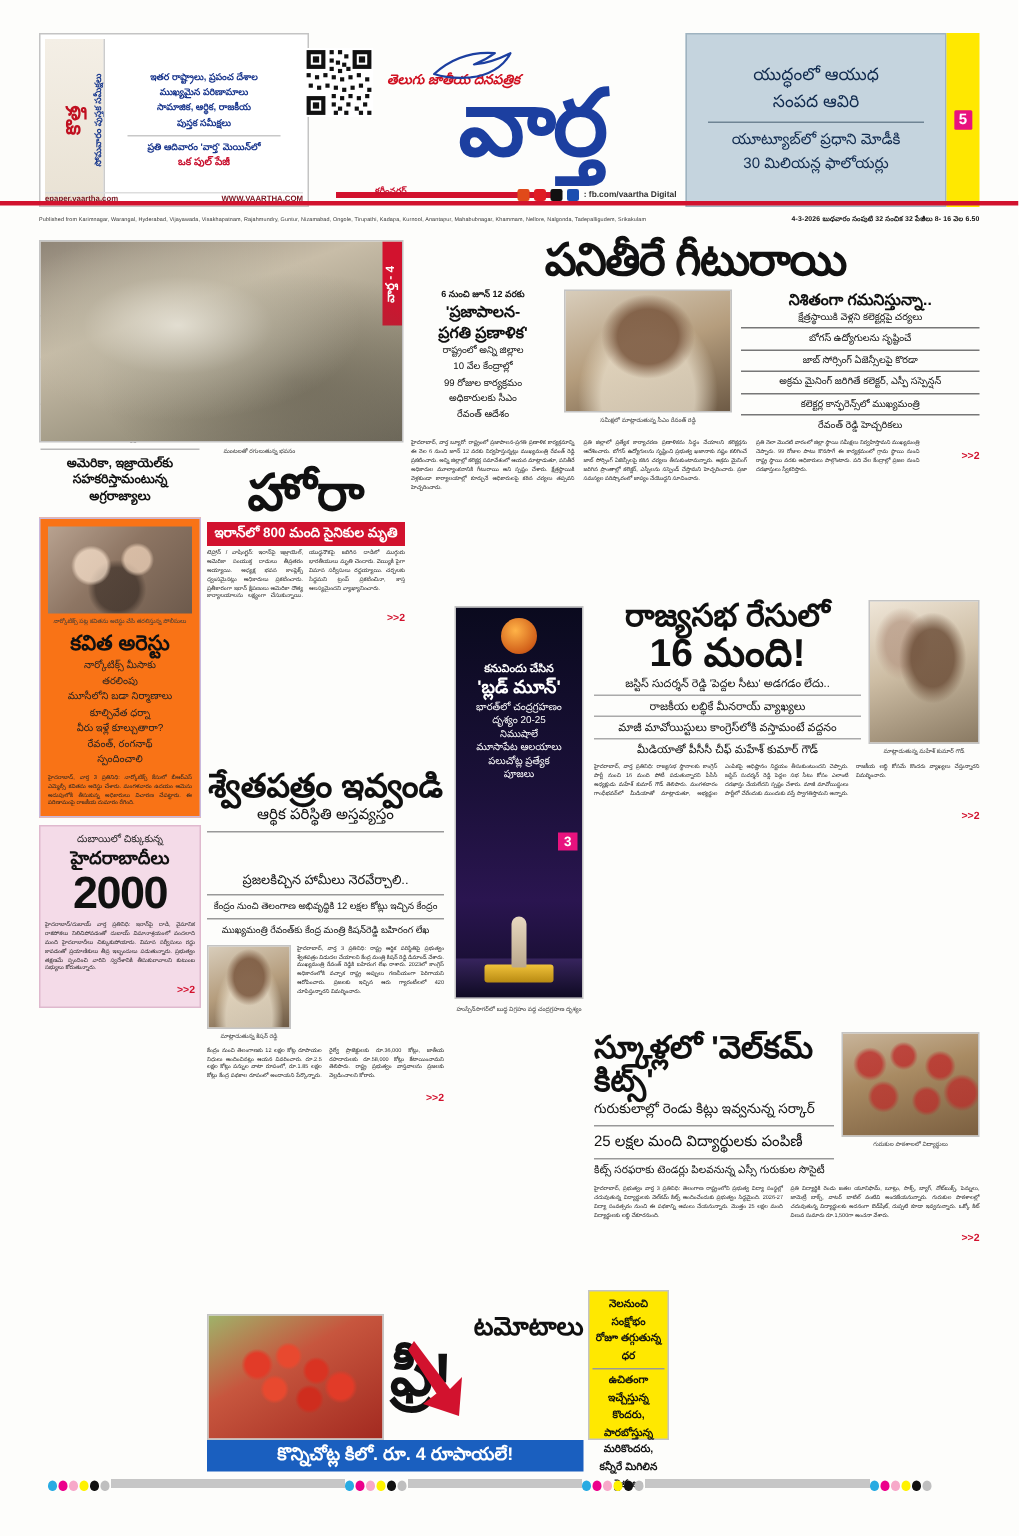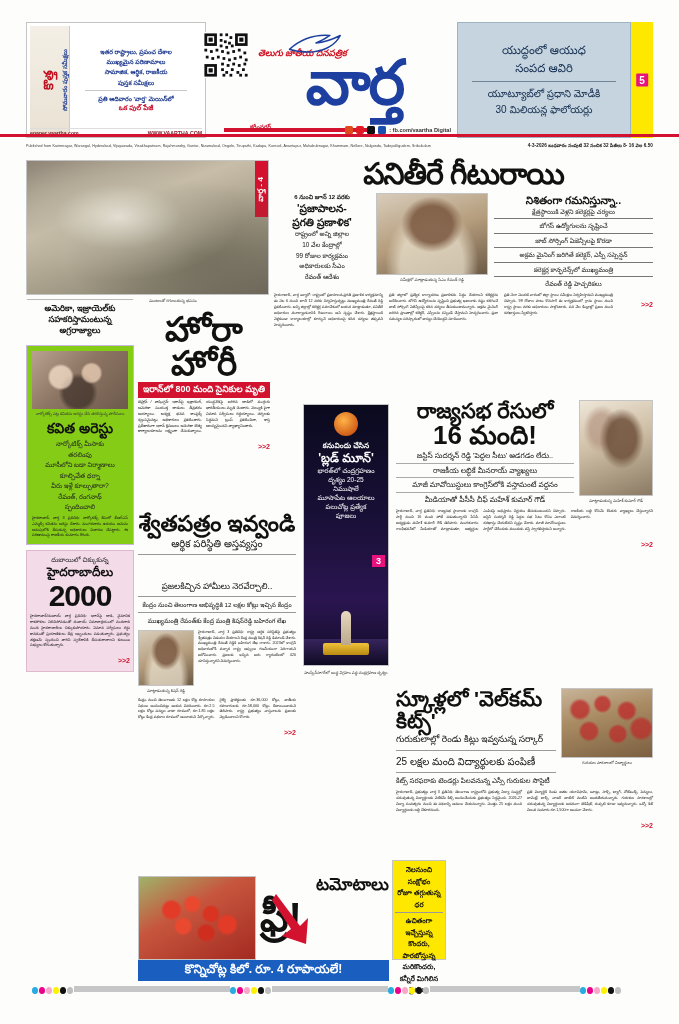--- a/index.html
+++ b/index.html
@@ -149,21 +149,21 @@
   .bullets { padding: 3px 1px 0; }
   .bullet {
     font-size: 8.4px; color: #111; font-weight: bold;
     text-align: center; line-height: 1.35; padding: 3px 0;
     border-bottom: 1px solid #b9b9b9;
   }
   .bullet:last-child { border-bottom: none; }
   .bullet.big { font-size: 10px; }
 
   .purple-box {
-    background: #84cc16; border: 1px solid #c9b8dd; margin-top: 5px; padding: 5px;
+    background: #f97316; border: 1px solid #c9b8dd; margin-top: 5px; padding: 5px;
   }
   .ph-kids {
     height: 58px; background: linear-gradient(135deg,#b8a290,#8d7563 45%,#6d5a4c);
     position: relative; overflow:hidden;
   }
   .ph-kids::after{ content:""; position:absolute; inset:0;
     background: radial-gradient(circle at 30% 45%, rgba(255,232,210,.7) 0 14%, transparent 18%),
                 radial-gradient(circle at 62% 38%, rgba(255,226,200,.65) 0 12%, transparent 16%),
                 radial-gradient(circle at 48% 72%, rgba(40,30,25,.55) 0 22%, transparent 30%); }
   .cap { font-size: 4px; color: #3a3a3a; text-align:center; line-height:1.5; padding: 2px 1px; }
@@ -446,21 +446,20 @@
       <div class="tab-red">
         <span>వార్త - 4</span>
       </div>
     </div>
     <div class="cap" style="position:absolute;left:122px;top:136px;width:120px;text-align:left;">మంటలతో రగులుతున్న భవనం</div>
 
     <div style="position:absolute;left:0;top:139px;width:108px;"></div>
 
     <div style="position:absolute;left:112px;top:152px;width:132px;">
       <div class="lead-hl2" style="font-size:34px;">హోరా</div>
-      <div class="lead-hl2" style="font-size:34px;">హోరీ</div>
       <div class="redbanner">ఇరాన్‌లో 800 మంది సైనికుల మృతి</div>
       <div class="body-tiny" style="column-count:2;column-gap:4px;margin-top:2px;">టెహ్రాన్ / వాషింగ్టన్: ఇరాన్‌పై ఇజ్రాయెల్, అమెరికా సంయుక్త దాడులు తీవ్రతరం అయ్యాయి. అధ్యక్ష భవన కాంప్లెక్స్ ధ్వంసమైనట్లు అధికారులు ప్రకటించారు. ప్రతీకారంగా ఇరాన్ క్షిపణులు అమెరికా దౌత్య కార్యాలయాలను లక్ష్యంగా చేసుకున్నాయి. యుద్ధనౌకపై జరిగిన దాడిలో ముగ్గురు భారతీయులు మృతి చెందారు. వెయ్యికి పైగా విమాన సర్వీసులు రద్దయ్యాయి. చర్చలకు సిద్ధమని ట్రంప్ ప్రకటించినా, కాస్త ఆలస్యమైందని వ్యాఖ్యానించారు.</div>
       <div style="text-align:right;"><span class="more">&gt;&gt;2</span></div>
     </div>
 
     <div class="topstory" style="left:112px;top:0;width:515px;height:0;"></div>
 
     <div style="position:absolute;left:248px;top:-2px;width:379px;">
       <div class="ts-title">పనితీరే గీటురాయి</div>
 

